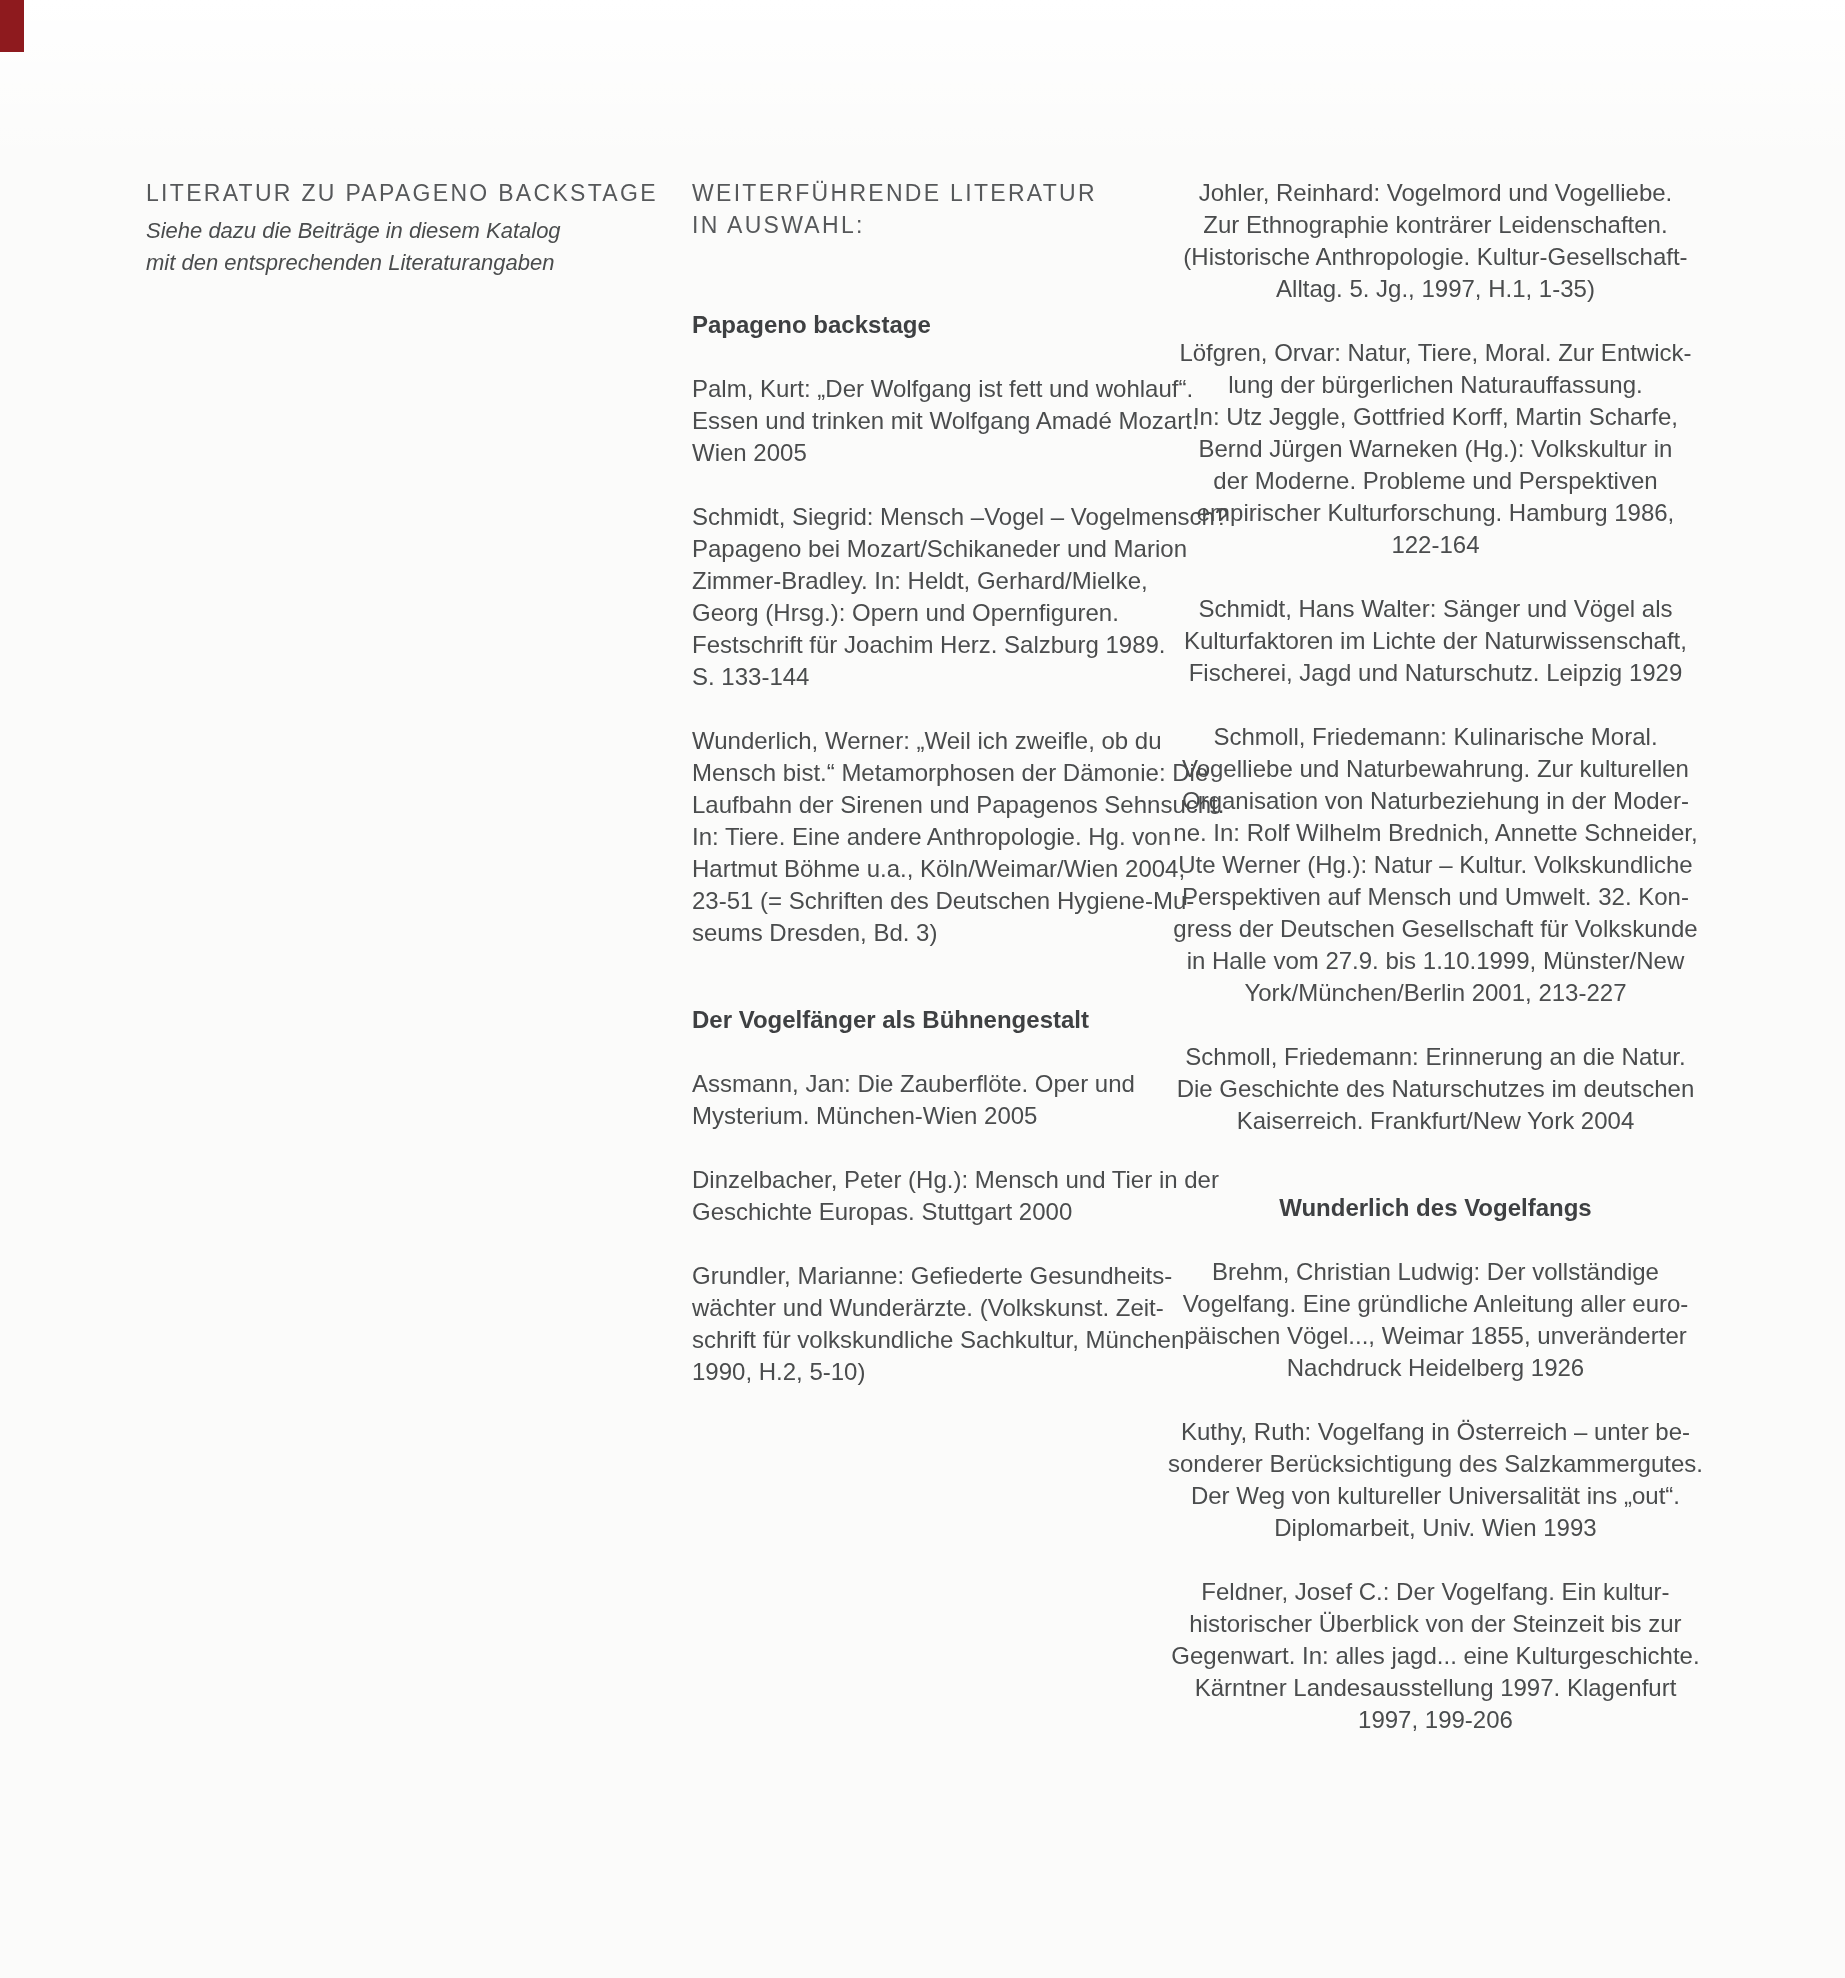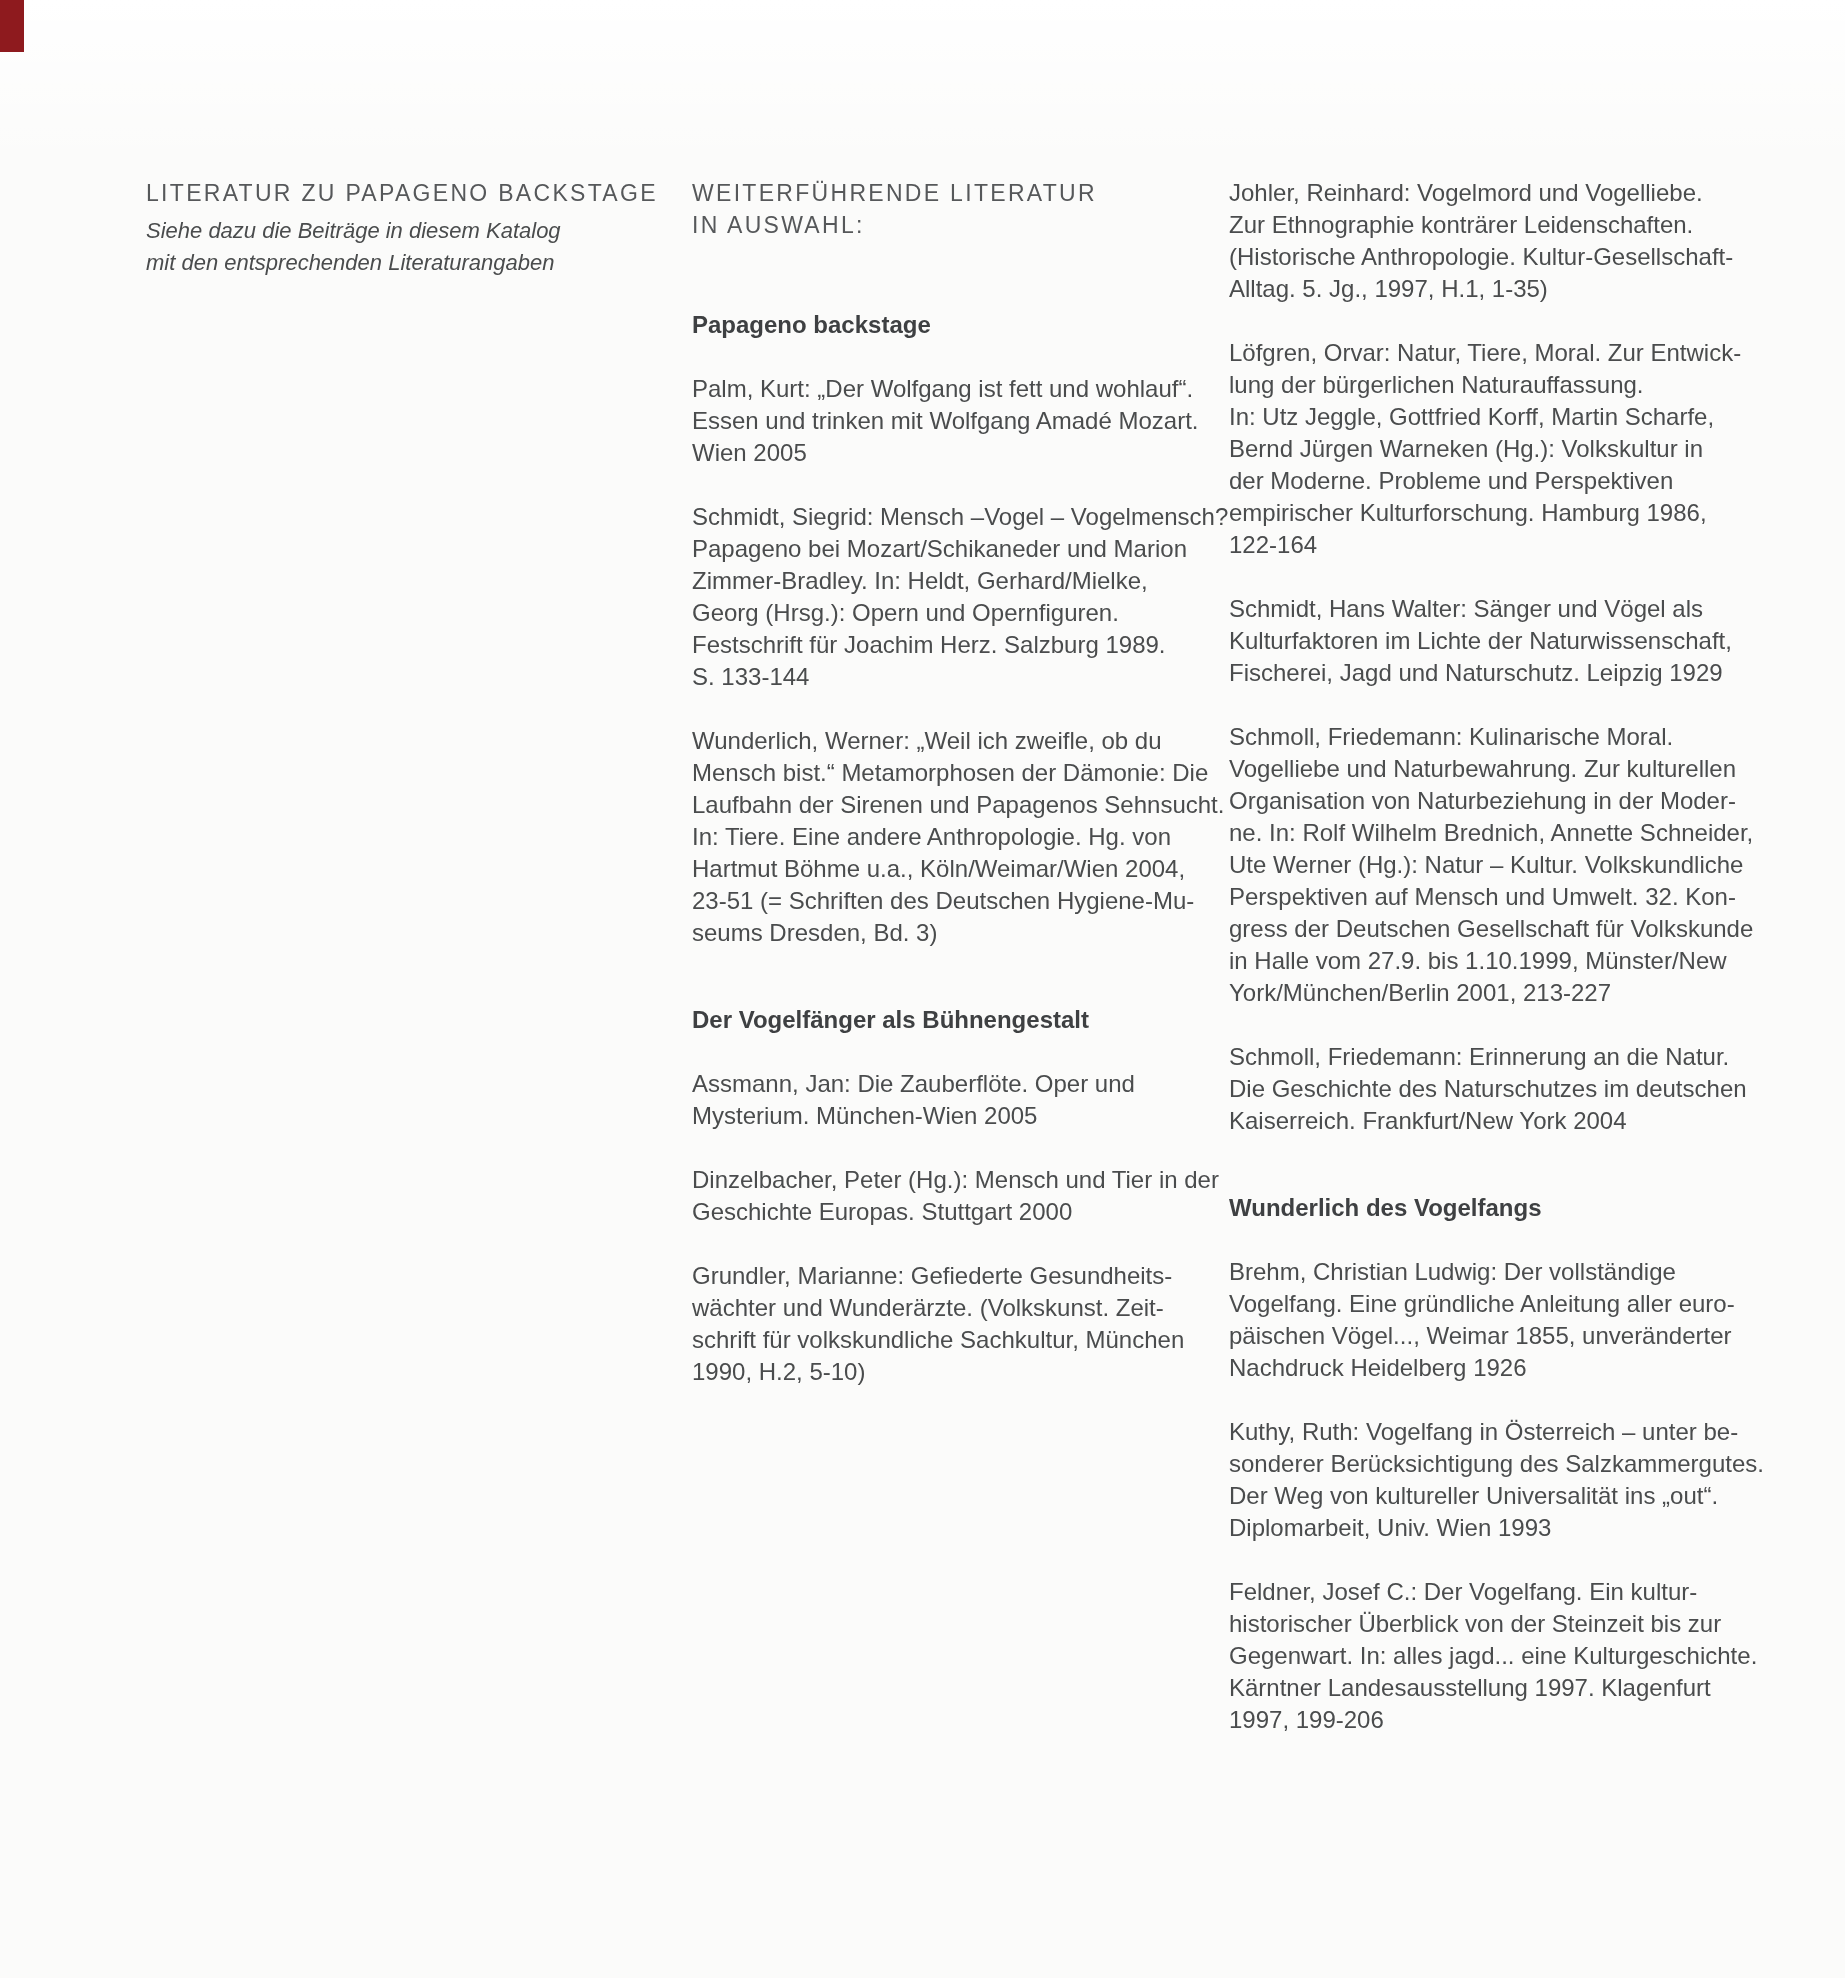--- a/index.html
+++ b/index.html
@@ -22,21 +22,21 @@
   }
   .red-mark {
     position: absolute;
     left: 0; top: 0;
     width: 24px; height: 52px;
     background: #8e1a1e;
   }
   .col { position: absolute; }
   .col1 { left: 134px; top: 177px; margin-left: 12px; }
   .col2 { left: 692px; top: 177px; }
-  .col3 { left: 1229px; top: 177px; }
+  .col3 { left: 1168px; top: 177px; text-align: center; }
 
   h2.caps {
     margin: 0;
     font-size: 23px;
     font-weight: 400;
     letter-spacing: 2.3px;
     line-height: 32px;
     color: #56585a;
     white-space: pre-line;
   }

